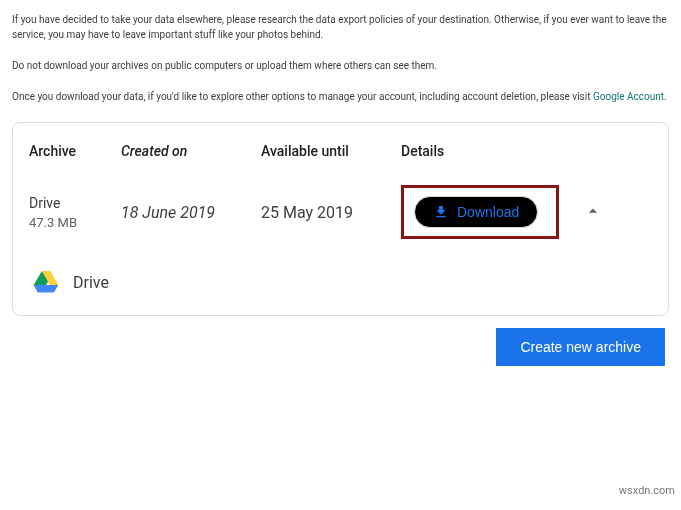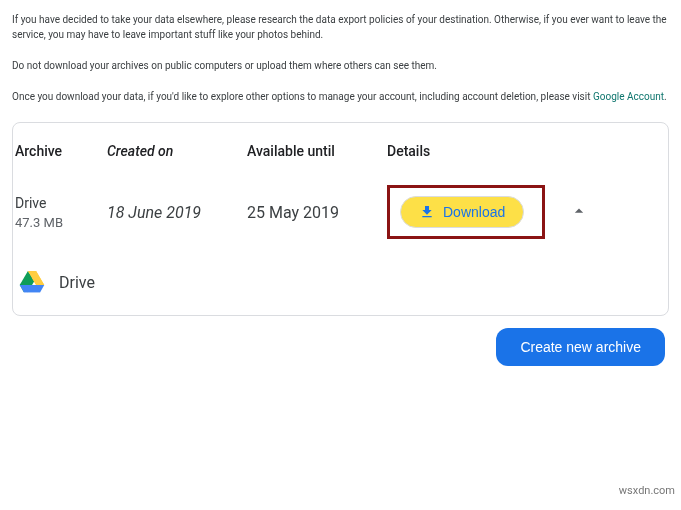--- a/index.html
+++ b/index.html
@@ -9,21 +9,21 @@
       color: #3c4043;
       width: 681px;
       padding: 12px;
       background: #fff;
     }
     p { margin-bottom: 16px; line-height: 1.5; font-size: 10px; }
     a.link { color: #0f766e; text-decoration: none; text-align: center; }
     .card {
       border: 1px solid #dadce0;
       border-radius: 8px;
-      padding: 12px 18px 22px 2px;
+      padding: 12px 18px 22px 16px;
       margin-top: 18px;
     }
     .row { display: flex; align-items: center; }
     .header-row { padding: 8px 0 16px 0; }
     .header-row > div, .data-row > div { flex: 0 0 auto; }
     .col-archive { width: 92px; }
     .col-created { width: 140px; font-style: italic; }
     .col-avail { width: 140px; }
     .col-details { width: 100px; }
     .col-download { flex: 1; display: flex; align-items: center; }
@@ -35,21 +35,21 @@
     .cell { font-size: 16px; color: #3c4043; }
     .download-wrap {
       border: 3px solid #8b1414;
       padding: 8px 18px 8px 10px;
       display: inline-flex;
       justify-content: center;
     }
     .download-btn {
       border: 1px solid #dadce0;
       border-radius: 18px;
-      background: #fde047;
+      background: #000000;
       color: #1a73e8;
       font-size: 14px;
       font-weight: 500;
       padding: 7px 18px;
       display: inline-flex;
       align-items: center;
       gap: 8px;
       cursor: pointer;
     }
     .chevron-btn {
@@ -59,21 +59,21 @@
       color: #5f6368;
       padding: 6px;
     }
     .drive-row { display: flex; align-items: center; gap: 14px; margin-top: 22px; padding-left: 4px; }
     .drive-logo { width: 26px; height: 22px; }
     .footer { display: flex; justify-content: flex-end; margin-top: 12px; padding-right: 4px; }
     .primary-btn {
       background: #1a73e8;
       color: #fff;
       border: none;
-      border-radius: 12px;
+      border-radius: 0;
       padding: 11px 24px;
       font-size: 14px;
       font-weight: 500;
       cursor: pointer;
     }
     .watermark {
       position: fixed;
       right: 6px;
       bottom: 13px;
       font-size: 11px;

